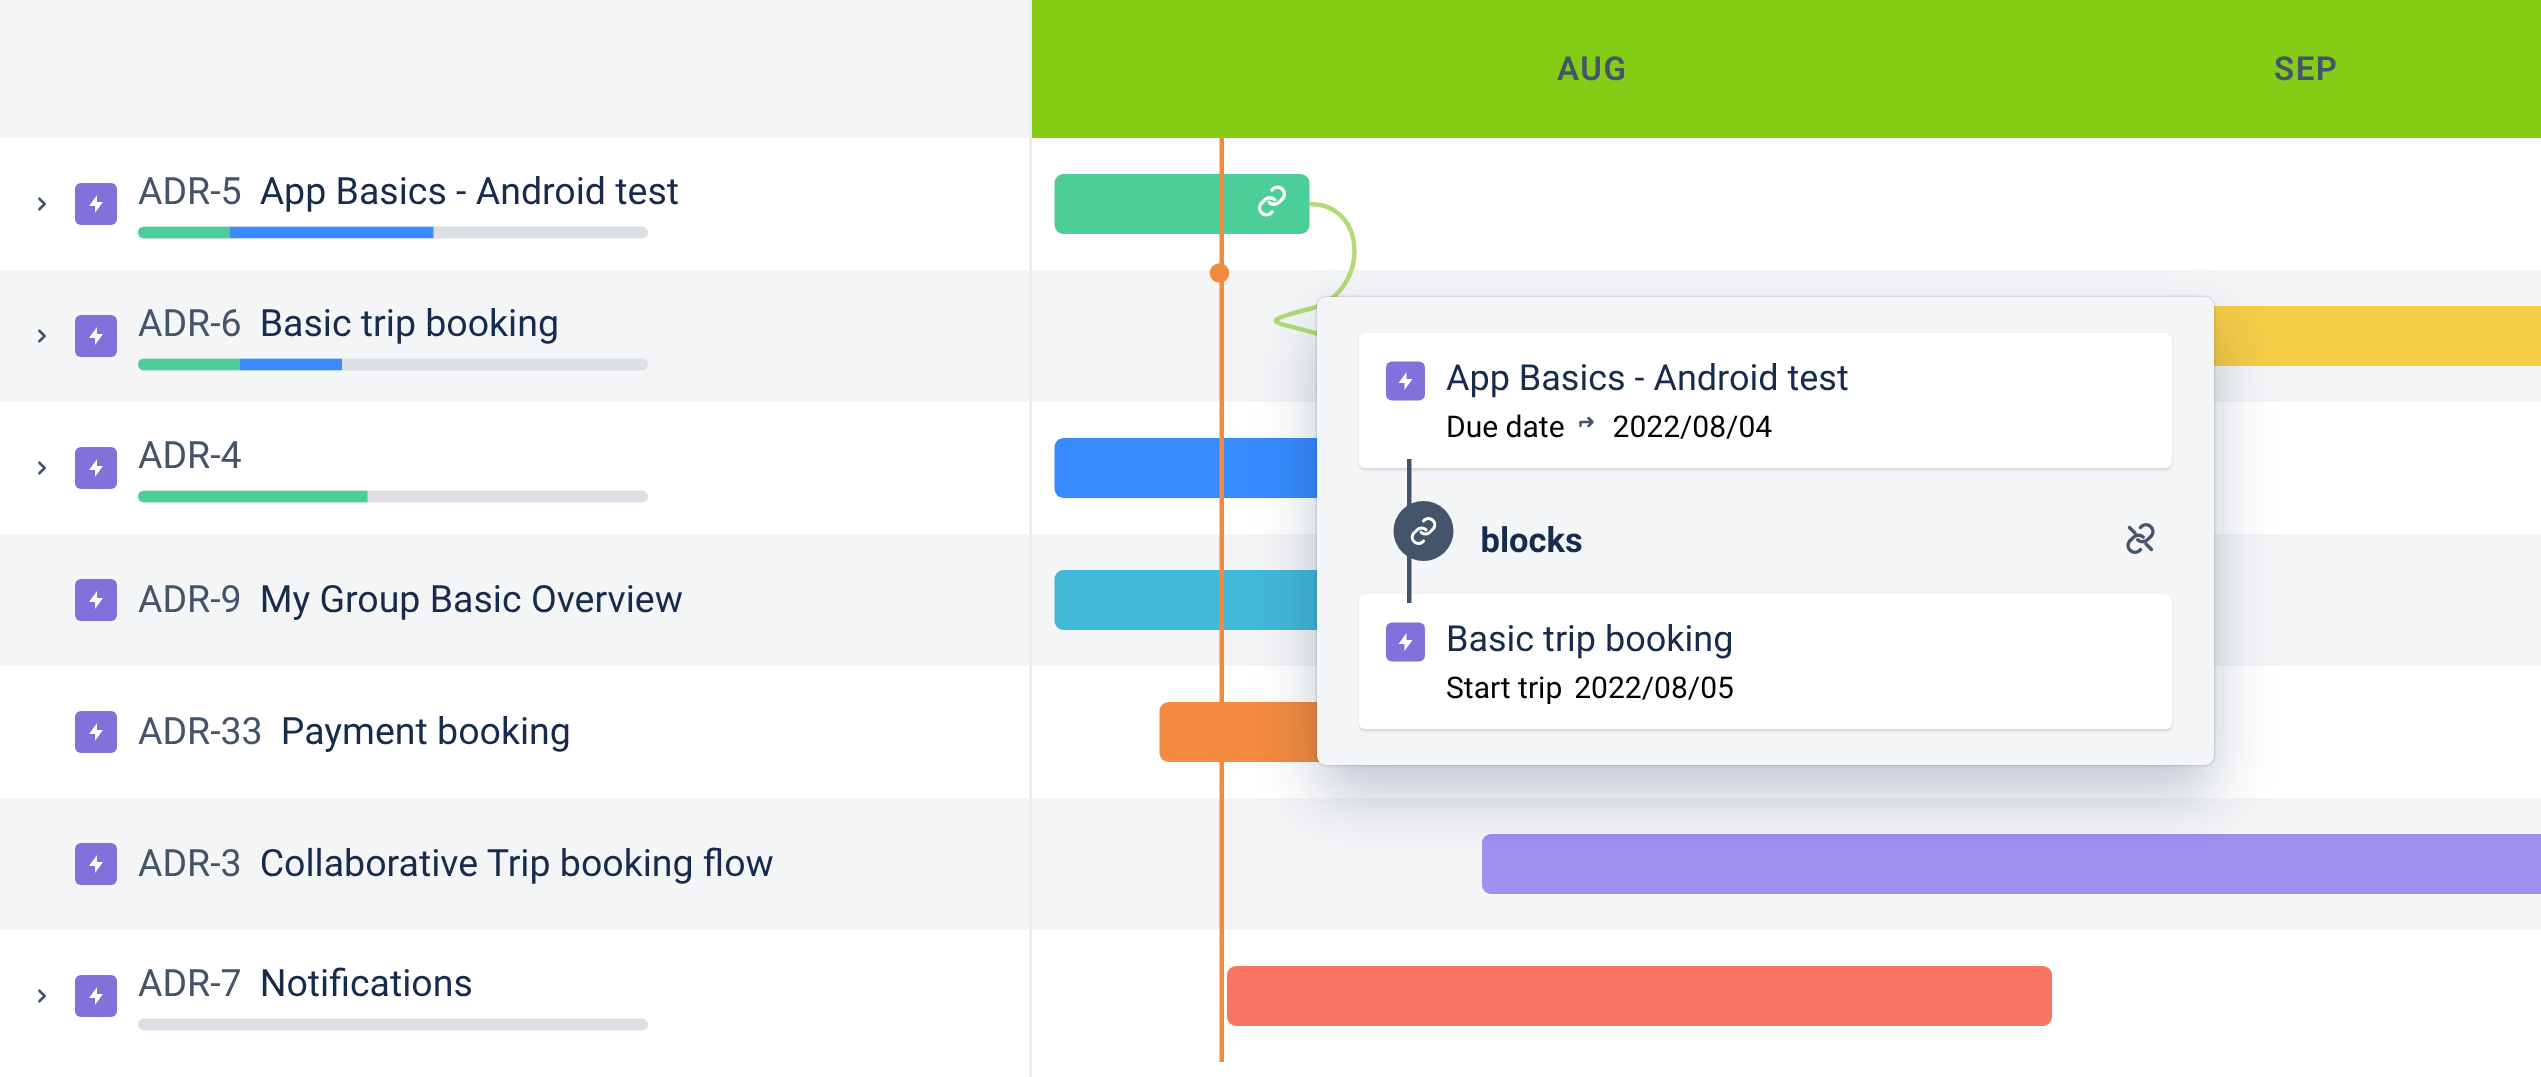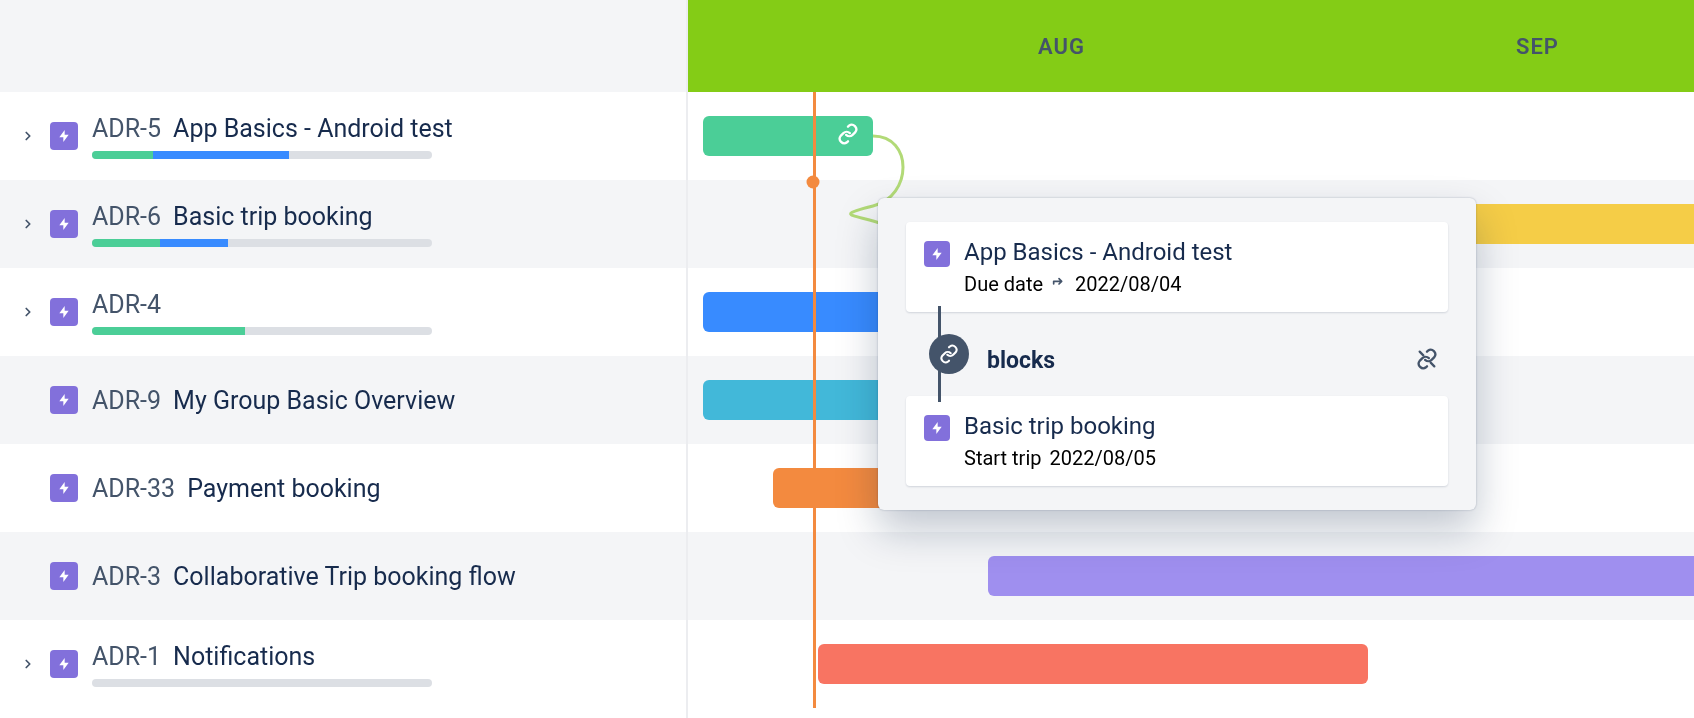--- a/index.html
+++ b/index.html
@@ -299,21 +299,21 @@
               <polyline points="9 6 15 12 9 18"></polyline>
             </svg>
           </span>
           <span class="epic-icon">
             <svg viewBox="0 0 24 24">
               <path d="M13 3 L5 14 L11 14 L11 21 L19 10 L13 10 Z"></path>
             </svg>
           </span>
           <div class="row-text">
             <div class="row-title">
-              <span class="row-key">ADR-1</span>
+              <span class="row-key">ADR-7</span>
               <span class="row-summary">Notifications</span>
             </div>
             <div class="progress">
               <div class="seg" style="width: 0%; background: rgb(220, 223, 228);"></div>
             </div>
           </div>
         </div>
       </div>
   </div>
 

